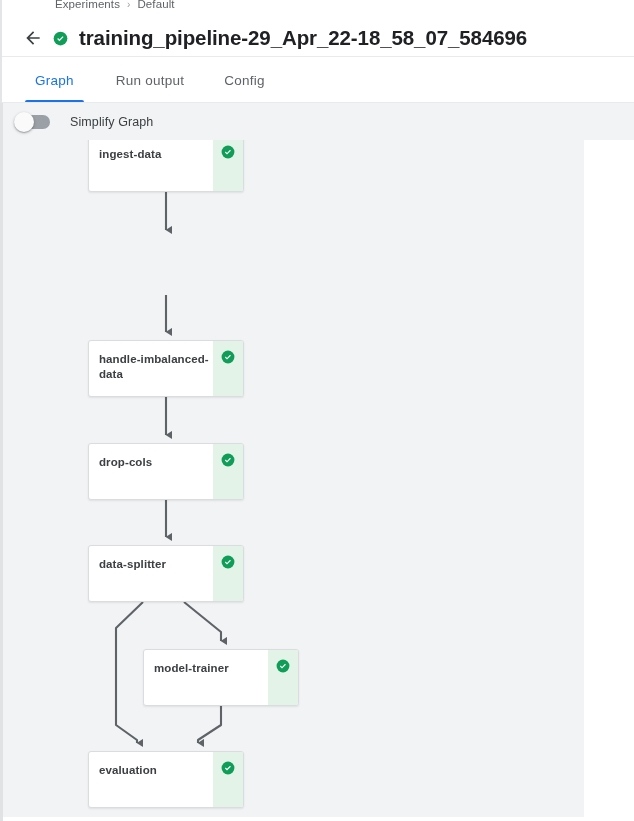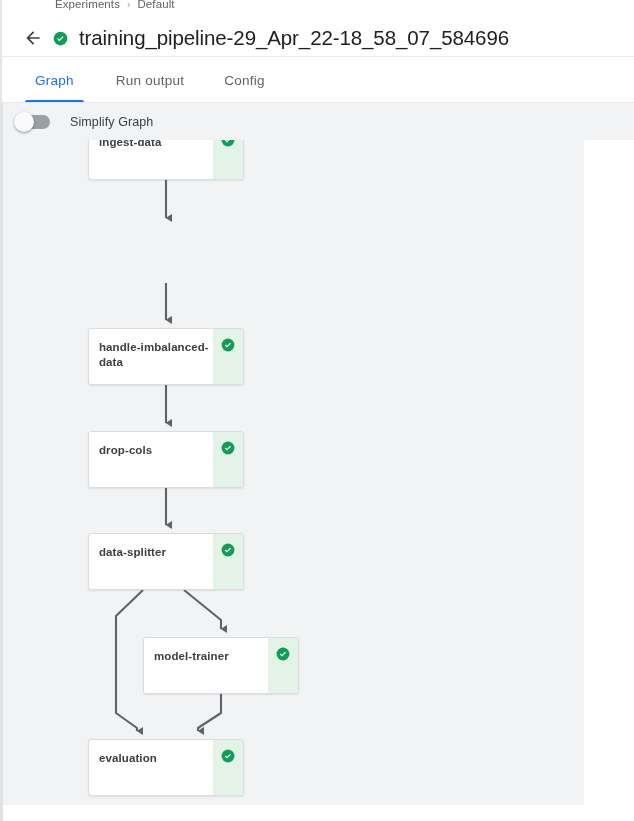--- a/index.html
+++ b/index.html
@@ -67,21 +67,21 @@
   .hdr-status {
     width: 15px; height: 15px;
     margin-left: 9px;
     flex: 0 0 auto;
     display: flex; align-items: center; justify-content: center;
   }
   .page-title {
     margin-left: 11px;
     font-size: 20.5px;
     color: #202124;
-    font-weight: 400;
+    font-weight: 700;
     letter-spacing: -0.1px;
     white-space: nowrap;
     line-height: 26px;
   }
 
   .hdr-rule {
     position: absolute; left: 0; top: 56px;
     width: 634px; height: 1px;
     background: #e8eaed;
     z-index: 5;
@@ -149,21 +149,21 @@
   .toggle-label {
     margin-left: 20px;
     font-size: 12.5px;
     color: #3c4043;
     letter-spacing: .1px;
     white-space: nowrap;
   }
 
   
   .canvas {
-    position: absolute; left: 3px; top: 124px;
+    position: absolute; left: 3px; top: 136px;
     width: 581px; height: 681px;
     background: #f1f3f4;
     overflow: hidden;
     z-index: 2;
   }
   .edges {
     position: absolute; left: 0; top: 0;
     width: 631px; height: 681px;
     pointer-events: none;
   }

